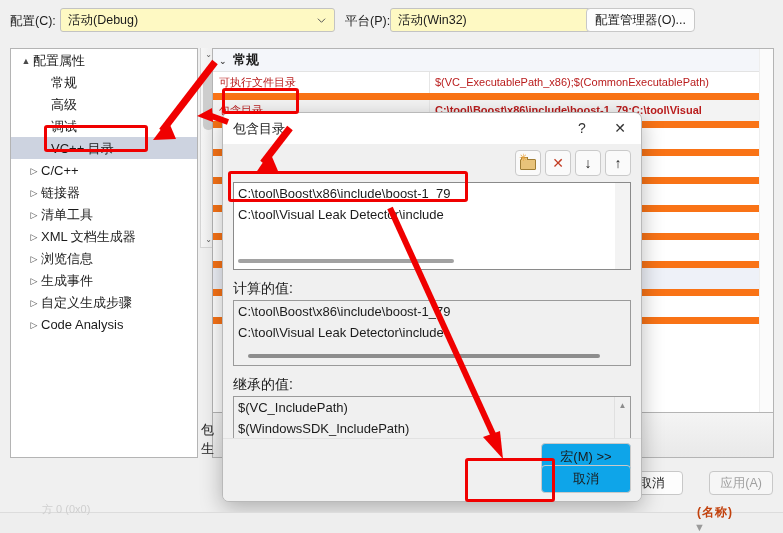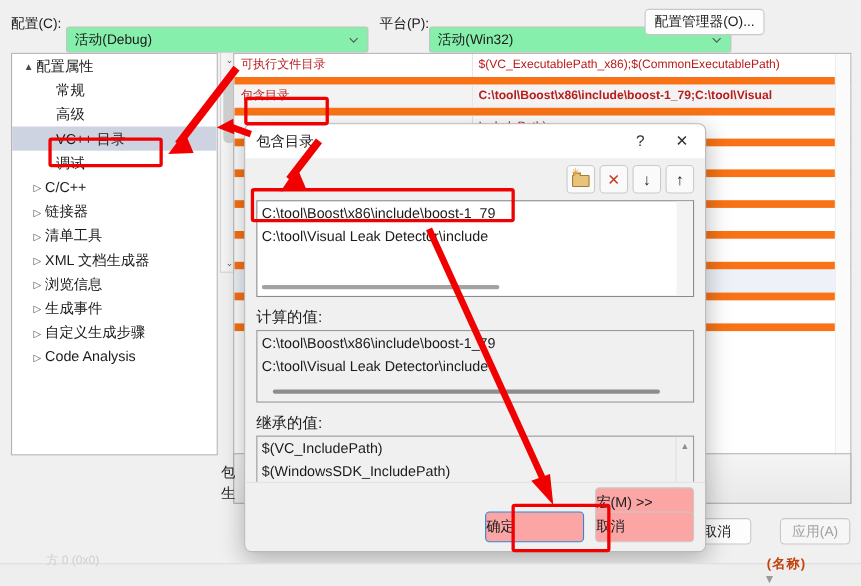--- a/index.html
+++ b/index.html
@@ -39,26 +39,25 @@
   .cfg-label {
     position: absolute;
     font-size: 12.5px;
     color: #1b1b1b;
     top: 13px;
     white-space: nowrap;
   }
   .combo {
     position: absolute;
     height: 24px;
-    background: #86efac;
+    background: #fef9c3;
     border: 1px solid #c3c3c3;
     border-radius: 3px;
     box-sizing: border-box;
     top: 8px;
-    margin-top: 16px;
   }
   .combo .cval {
     position: absolute;
     left: 7px; top: 3px;
     font-size: 12.5px;
     color: #1b1b1b;
     white-space: nowrap;
   }
   .combo .chev {
     position: absolute;
@@ -77,21 +76,21 @@
     font-size: 12.5px;
     color: #1b1b1b;
     box-sizing: border-box;
     white-space: nowrap;
   }
 
   
   .tree-panel {
     position: absolute;
     left: 10px; top: 48px;
-    width: 188px; height: 366px;
+    width: 188px; height: 410px;
     background: #ffffff;
     border: 1px solid #b4b4b4;
     box-sizing: border-box;
     overflow: hidden;
   }
   .tree-node {
     position: relative;
     height: 22px;
     line-height: 22px;
     font-size: 13px;
@@ -462,21 +461,22 @@
     width: 4px; height: 8px;
     border: solid #ffffff;
     border-width: 0 2px 2px 0;
     transform: rotate(42deg);
   }
   .dbtn {
     position: absolute;
     height: 28px;
     width: 90px;
     line-height: 26px;
-    background: #fca5a5;
+    text-align: center;
+    background: #0ea5e9;
     border: 1px solid #c9c9c9;
     border-radius: 4px;
     font-size: 13px;
     color: #1b1b1b;
     box-sizing: border-box;
     white-space: nowrap;
   }
   .dbtn.default {
     border: 1px solid #2f87d6;
   }
@@ -573,25 +573,25 @@
       <div class="tree-node" style="padding-left:8px;">
         <span class="glyph">▲</span><span class="tlabel">配置属性</span>
       </div>
 
       <div class="tree-node child">
         <span class="tlabel">常规</span>
       </div>
       <div class="tree-node child">
         <span class="tlabel">高级</span>
       </div>
+      <div class="tree-node child">
+        <span class="tlabel">调试</span>
+      </div>
       <div class="tree-node child selected">
         <span class="tlabel">VC++ 目录</span>
-      </div>
-      <div class="tree-node child">
-        <span class="tlabel">调试</span>
       </div>
 
       <div class="tree-node branch">
         <span class="glyph">▷</span><span class="tlabel">C/C++</span>
       </div>
       <div class="tree-node branch">
         <span class="glyph">▷</span><span class="tlabel">链接器</span>
       </div>
       <div class="tree-node branch">
         <span class="glyph">▷</span><span class="tlabel">清单工具</span>
@@ -613,20 +613,23 @@
       </div>
     </div>
 
     <div class="mid-scroll">
       <div class="sarrow" style="top:3px;">⌄</div>
       <div class="sthumb"></div>
       <div class="sarrow" style="bottom:3px;">⌄</div>
     </div>
 
     <div class="grid-panel">
+      <div class="grid-head">
+        <span class="gchev">⌄</span><span>常规</span>
+      </div>
 
       <div class="grow">
         <span class="gname">可执行文件目录</span>
         <span class="vsep"></span>
         <span class="gval">$(VC_ExecutablePath_x86);$(CommonExecutablePath)</span>
       </div>
 
       <div class="grow alt bold">
         <span class="gname">包含目录</span>
         <span class="vsep"></span>
@@ -739,21 +742,20 @@
           <span class="a" style="top:4px;">▲</span>
           <span class="a" style="bottom:4px;">▼</span>
         </div>
         <div class="ritem">$(VC_IncludePath)</div>
         <div class="ritem">$(WindowsSDK_IncludePath)</div>
       </div>
     </div>
 
     <div class="dlg-footer">
       <div class="dbtn" style="right:10px; top:4px;">宏(M) &gt;&gt;</div>
-      <div class="dbtn default" style="right:110px; bottom:8px;">确定</div>
       <div class="dbtn" style="right:10px; bottom:8px;">取消</div>
     </div>
   </div>
 
   <div class="hl" style="left:44px; top:125px; width:104px; height:27px;"></div>
   <div class="hl" style="left:222px; top:88px; width:77px; height:26px;"></div>
   <div class="hl" style="left:228px; top:171px; width:240px; height:31px;"></div>
   <div class="hl" style="left:465px; top:458px; width:90px; height:44px;"></div>
 
   <svg class="arrow-svg" viewBox="0 0 783 533">

